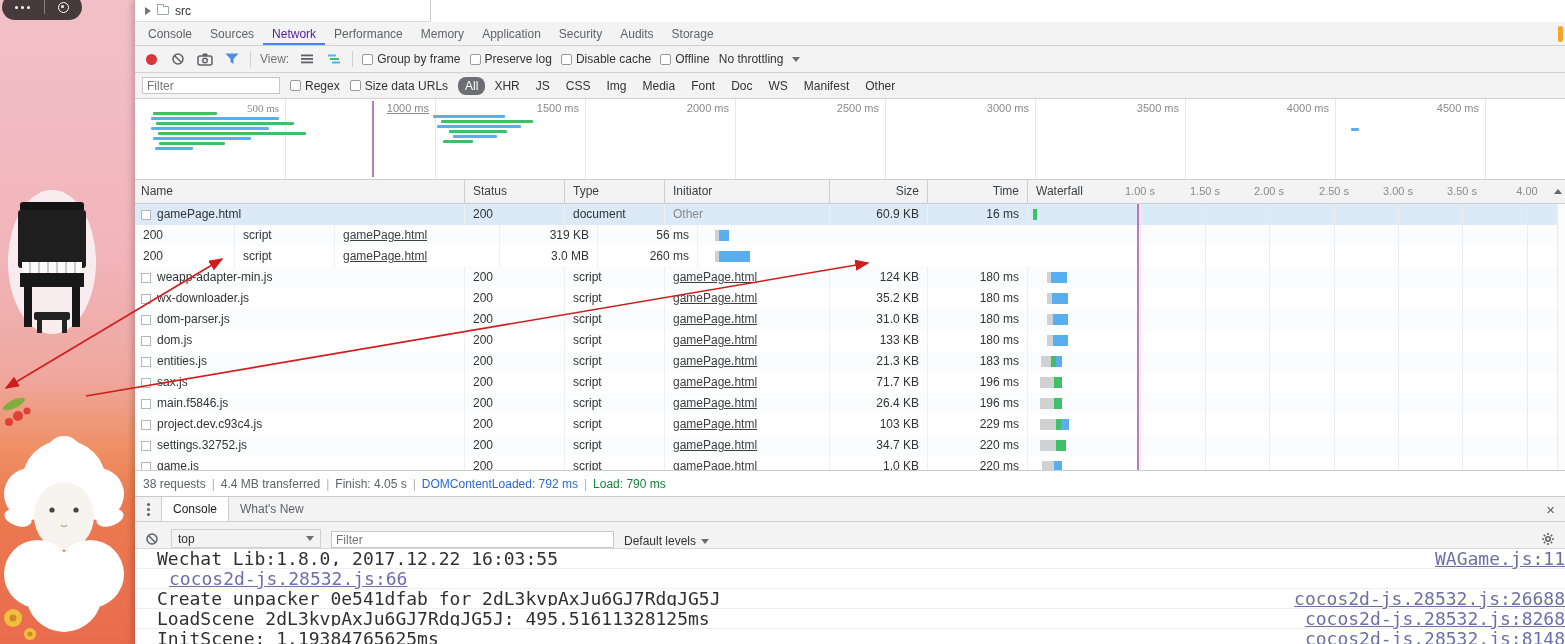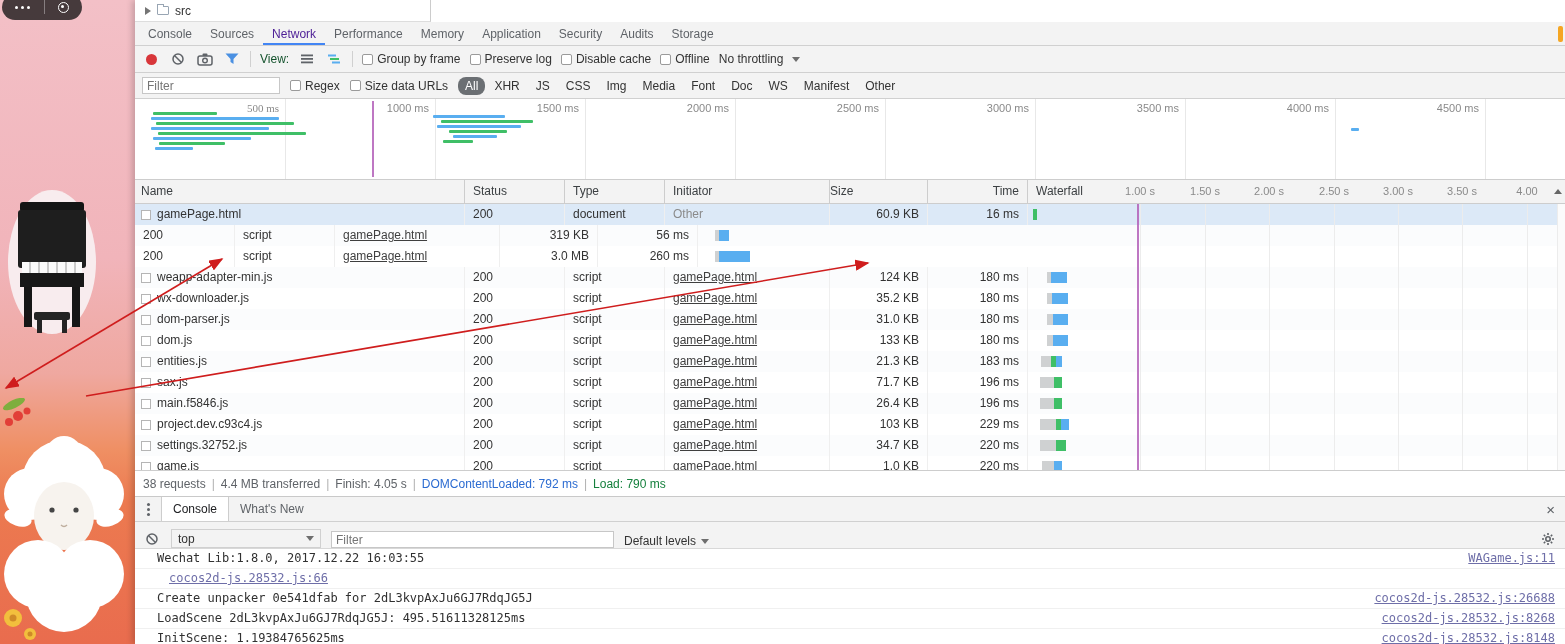--- a/index.html
+++ b/index.html
@@ -37,39 +37,39 @@
   .tab.sel{color:#4c1d95;box-shadow:inset 0 -2px 0 #4285f4}
   .sb-orange{position:absolute;right:2px;top:4px;width:5px;height:16px;background:#f5a623;border-radius:2px}
 
   .ntb{display:flex;align-items:center;gap:9px;padding:0 7px;height:27px;background:#f3f3f3;border-bottom:1px solid #d0d0d0;flex:none}
   .icon-btn{display:flex;align-items:center;justify-content:center;width:18px;height:18px;flex:none}
   .record{width:11px;height:11px;border-radius:50%;background:#d8363a}
   .vsep{width:1px;height:16px;background:#d0d0d0;flex:none}
   .cb-item{display:flex;align-items:center;gap:4px;color:#333;white-space:nowrap}
   .cb{width:11px;height:11px;border:1px solid #9a9a9a;border-radius:2px;background:#fff;flex:none}
   .caret{width:0;height:0;border-left:4px solid transparent;border-right:4px solid transparent;border-top:5px solid #6e6e6e;display:inline-block;margin-left:5px}
-  .lbl{color:#14532d;white-space:nowrap}
+  .lbl{color:#737373;white-space:nowrap}
 
   .frow{display:flex;align-items:center;gap:10px;padding:0 7px;height:26px;background:#f3f3f3;border-bottom:1px solid #d0d0d0;flex:none}
   input.flt{width:138px;height:17px;border:1px solid #c7c7c7;font:12px "Liberation Sans",sans-serif;padding:0 4px;color:#333;background:#fff}
   .pillwrap{display:flex;align-items:center;gap:2px}
   .pill{padding:2px 7px;border-radius:8px;color:#333;white-space:nowrap}
   .pill.psel{background:#6b6f73;color:#fff}
 
   .overview{position:relative;height:81px;background:#fff;border-bottom:1px solid #cdcdcd;overflow:hidden;flex:none}
   .ov-grid{position:absolute;top:0;bottom:0;width:1px;background:#e8e8e8}
   .ov-label{position:absolute;top:3px;width:60px;text-align:right;color:#8a8a8a;font-size:11px}
   .ov-bar{position:absolute;border-radius:1px}
   .marker{position:absolute;width:2px;background:#b35fb8;opacity:.85;z-index:3}
 
   .ghead{display:flex;height:24px;background:#f3f3f3;border-bottom:1px solid #cdcdcd;flex:none}
   .hcell{line-height:23px;color:#3c4043;border-right:1px solid #cdcdcd;overflow:hidden;white-space:nowrap;padding-left:8px}
   .h-name{width:330px;padding-left:6px}
   .h-status{width:100px}.h-type{width:100px}.h-init{width:165px}
-  .h-size{width:98px;padding-right:8px;padding-left:0}
+  .h-size{width:98px;text-align:right;padding-right:8px;padding-left:0}
   .h-time{width:100px;text-align:right;padding-right:8px;padding-left:0}
   .h-wf{flex:1;position:relative;border-right:none}
   .wf-scale{position:absolute;top:0;line-height:23px;font-size:11px;color:#8a8a8a;transform:translateX(-50%);white-space:nowrap}
   .scrollhint{position:absolute;right:3px;top:9px;width:0;height:0;border-left:4px solid transparent;border-right:4px solid transparent;border-bottom:5px solid #666}
 
   .gbody{position:relative;height:266px;background:#fff;overflow:hidden;flex:none}
   .nrow{display:flex;height:21px;position:relative;z-index:1}
   .nrow.alt{background:#fbfcfd}
   .nrow.selrow{background:#dce9f7}
   .cell{border-right:1px solid #efefef;height:21px;line-height:21px;overflow:hidden;white-space:nowrap}
@@ -101,22 +101,22 @@
   .dtab.sel{background:#fff;border-left:1px solid #cdcdcd;border-right:1px solid #cdcdcd;color:#202124}
   .spacer{flex:1}
   .closex{font-size:15px;color:#5f6368;padding:0 10px;display:flex;align-items:center}
 
   .ctb{height:27px;background:#f3f3f3;border-bottom:1px solid #d8d8d8;display:flex;align-items:flex-end;gap:10px;padding:0 8px;flex:none}
   .ctx{width:150px;height:19px;border:1px solid #d0d0d0;background:#f3f3f3;display:flex;align-items:center;justify-content:space-between;padding:0 6px;color:#333}
   input.cflt{width:283px;height:17px;border:1px solid #c7c7c7;font:12px "Liberation Sans",sans-serif;padding:0 4px;color:#333;background:#fff}
   .levels{display:flex;align-items:center;color:#333}
 
   .cmsgs{flex:1;background:#fff;overflow:hidden;min-height:0}
-  .cmsg{display:flex;align-items:center;padding:2px 10px 2px 22px;border-bottom:1px solid #f0f0f0;
-    font-family:"DejaVu Sans Mono",monospace;font-size:12px;line-height:15px;color:#303030}
+  .cmsg{display:flex;align-items:center;padding:2px 0 2px 22px;border-bottom:1px solid #f0f0f0;
+    font-family:"DejaVu Sans Mono",monospace;font-size:18px;line-height:15px;color:#303030}
   .cmsg-text{flex:1;overflow:hidden;white-space:nowrap}
   .cmsg-src{color:#6e6ea8;text-decoration:underline;margin-left:12px;white-space:nowrap;cursor:pointer}
 
   .arrows{position:absolute;left:0;top:0;width:1565px;height:644px;z-index:60;pointer-events:none}
 </style>
 </head>
 <body>
 
 <div id="app">
 
@@ -285,21 +285,21 @@
           <span class="pill">WS</span>
           <span class="pill">Manifest</span>
           <span class="pill">Other</span>
         </span>
     </div>
 
     <div class="overview">
         <div class="ov-grid" style="left: 150px;"></div>
         <div class="ov-label" style="left: 84px; font-family: Liberation Serif, serif;">500 ms</div>
         <div class="ov-grid" style="left: 300px;"></div>
-        <div class="ov-label" style="left: 234px;">1000 ms</div>
+        <div class="ov-label" style="left: 234px; text-decoration: underline;">1000 ms</div>
         <div class="ov-grid" style="left: 450px;"></div>
         <div class="ov-label" style="left: 384px;">1500 ms</div>
         <div class="ov-grid" style="left: 600px;"></div>
         <div class="ov-label" style="left: 534px;">2000 ms</div>
         <div class="ov-grid" style="left: 750px;"></div>
         <div class="ov-label" style="left: 684px;">2500 ms</div>
         <div class="ov-grid" style="left: 900px;"></div>
         <div class="ov-label" style="left: 834px;">3000 ms</div>
         <div class="ov-grid" style="left: 1050px;"></div>
         <div class="ov-label" style="left: 984px;">3500 ms</div>

